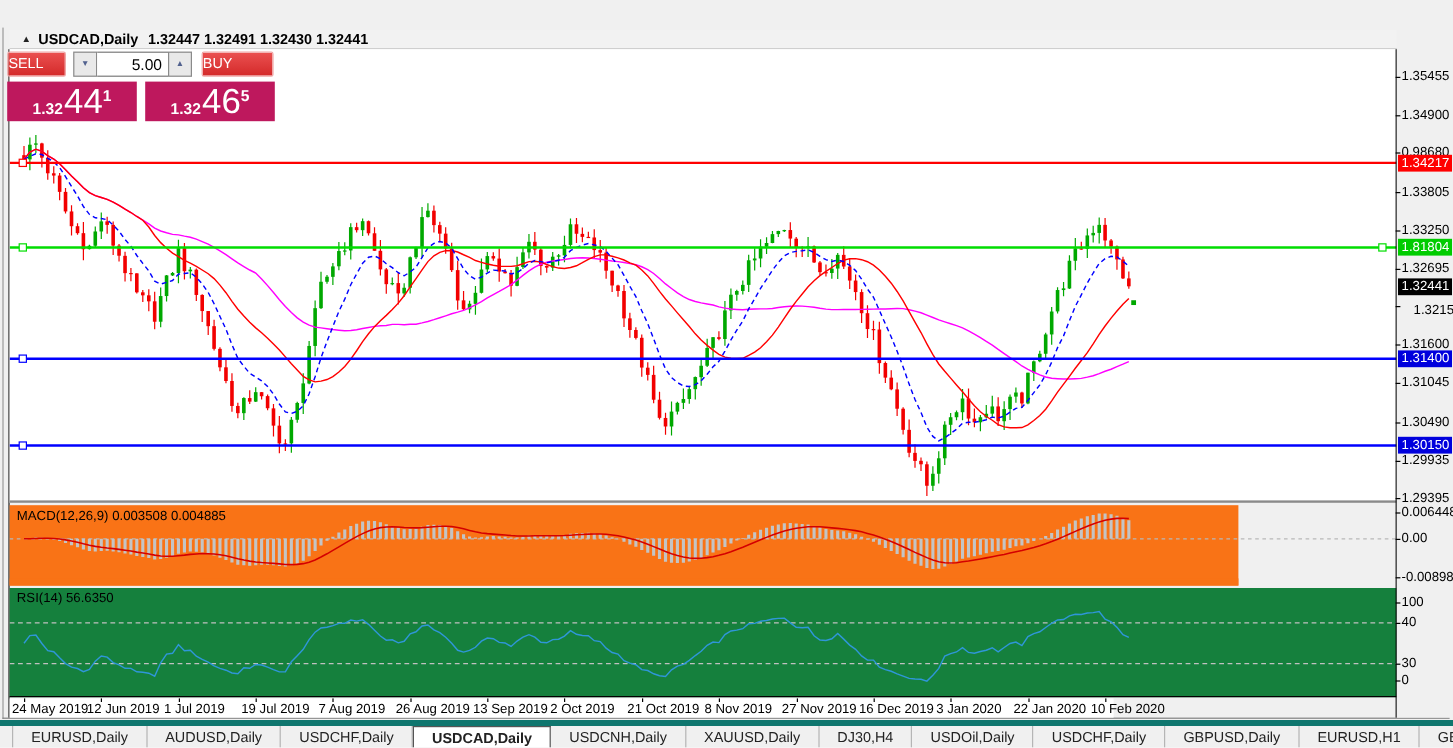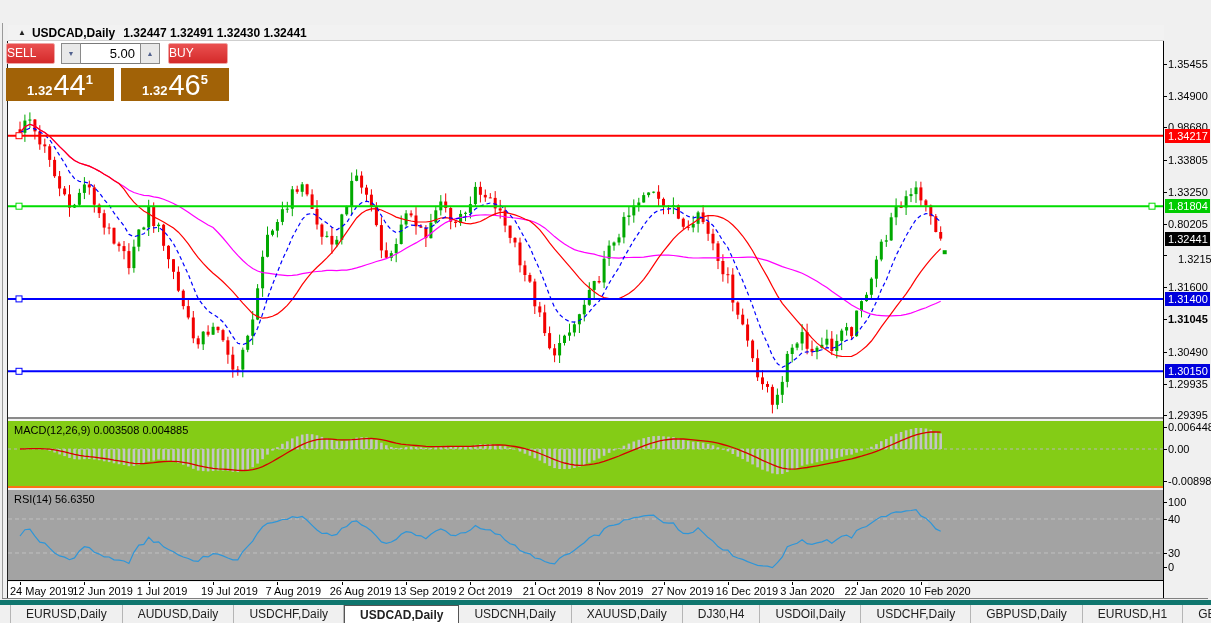--- a/index.html
+++ b/index.html
@@ -22,23 +22,23 @@
 
   #title-strip { position:absolute; left:8px; top:25px; width:1156px; height:16px;
     background:#f2f2f2; border-bottom:1px solid #cfcfcf; display:flex; align-items:center;
     font-size:12px; color:#000; }
   #collapse-icon { font-size:8px; margin:0 6px 0 10px; color:#222; }
   #title-symbol { font-weight:bold; margin-right:8px; }
   #title-ohlc { font-weight:bold; }
 
   #price-pane { position:absolute; left:8px; top:41px; width:1156px; height:378px; background:#fff;
     border-bottom:2px solid #8a8a8a; }
-  #macd-pane { position:absolute; left:8px; top:421px; width:1156px; height:67px; background:#84cc16;
-    border-bottom:2px solid #f97316; }
-  #rsi-pane { position:absolute; left:8px; top:490px; width:1156px; height:91px; background:#a3a3a3;
+  #macd-pane { position:absolute; left:8px; top:421px; width:1024px; height:67px; background:#f97316;
+    border-bottom:6px solid #f97316; }
+  #rsi-pane { position:absolute; left:8px; top:490px; width:1156px; height:91px; background:#15803d;
     border-bottom:1px solid #000;text-align:right; }
   .pane-label { position:absolute; left:6px; top:3px; font-size:11px; color:#000; z-index:5; }
   #price-pane svg, #macd-pane svg, #rsi-pane svg { position:absolute; left:0; top:0; }
 
   
   #axis-line { position:absolute; left:1163px; top:41px; width:1px; height:557px; background:#000; }
   #axis-col { position:absolute; left:1164px; top:41px; width:47px; height:557px; background:#f0f0f0; }
   .axis-tick { position:absolute; left:-1px; width:4px; height:1px; background:#000; }
   .axis-lbl { position:absolute; left:4px; height:14px; line-height:14px; font-size:11px; color:#000; white-space:nowrap; }
   .price-flag { position:absolute; left:1px; width:45px; height:14px; line-height:14px;
@@ -62,21 +62,21 @@
   #tp-row1 { display:flex; height:21px; }
   .tp-btn { width:49px; height:21px; background:linear-gradient(#ea5050,#d42a2a); border:1px solid #f0a6a6;
     color:#fff; font-size:12px; text-align:left; line-height:19px; border-radius:2px; cursor:default; }
   #buy-btn { width:60px; margin-left:8px; }
   .stepper { width:20px; height:21px; background:#e9e9e9; border:1px solid #8a8a8a; color:#51618e;
     font-size:7px; text-align:center; line-height:19px; cursor:default; }
   #vol-input { width:59px; height:21px; border:1px solid #7a7a7a; border-left:none; border-right:none;
     font-size:13px; text-align:right; padding-right:5px; font-family:"Liberation Sans",sans-serif; color:#000; }
   #stepper-down { margin-left:6px; }
   #tp-row2 { display:flex; margin-top:4px; }
-  .big-quote { width:108px; height:33px; background:#a16207; color:#fff; display:flex;
+  .big-quote { width:108px; height:33px; background:#be185d; color:#fff; display:flex;
     align-items:flex-end; justify-content:center; padding-bottom:2px; }
   #buy-quote { margin-left:7px; }
   .bq-prefix { font-size:13px; font-weight:bold; line-height:17px; margin-right:1px; }
   .bq-big { font-size:29px; line-height:27px; }
   .bq-sup { font-size:13px; font-weight:bold; line-height:13px; transform:translateY(-13px); }
 </style>
 </head>
 <body>
 
 <div id="app">
@@ -694,27 +694,27 @@
       <div class="axis-lbl" style="top: 16px;">1.35455</div>
       <div class="axis-tick" style="top: 55.146px;"></div>
       <div class="axis-lbl" style="top: 48.146px;">1.34900</div>
       <div class="axis-tick" style="top: 86.4233px;"></div>
       <div class="axis-lbl" style="top: 79.4233px;">0.98680</div>
       <div class="axis-tick" style="top: 118.569px;"></div>
       <div class="axis-lbl" style="top: 111.569px;">1.33805</div>
       <div class="axis-tick" style="top: 150.715px;"></div>
       <div class="axis-lbl" style="top: 143.715px;">1.33250</div>
       <div class="axis-tick" style="top: 182.861px;"></div>
-      <div class="axis-lbl" style="top: 175.861px;">0.80205</div>
+      <div class="axis-lbl" style="top: 175.861px;">1.32695</div>
       <div class="axis-tick" style="top: 214.139px;"></div>
       <div class="axis-lbl" style="top: 211px; margin-left: 10px;">1.32155</div>
       <div class="axis-tick" style="top: 246.285px;"></div>
       <div class="axis-lbl" style="top: 239.285px;">1.31600</div>
       <div class="axis-tick" style="top: 278.431px;"></div>
-      <div class="axis-lbl" style="top: 271.431px; font-weight: bold;">1.31045</div>
+      <div class="axis-lbl" style="top: 271.431px;">1.31045</div>
       <div class="axis-tick" style="top: 310.577px;"></div>
       <div class="axis-lbl" style="top: 303.577px;">1.30490</div>
       <div class="axis-tick" style="top: 342.723px;"></div>
       <div class="axis-lbl" style="top: 335.723px;">1.29935</div>
       <div class="axis-tick" style="top: 374px;"></div>
       <div class="axis-lbl" style="top: 367px;">1.29395</div>
       <div class="axis-tick" style="top: 386px;"></div>
       <div class="axis-lbl" style="top: 379px;">0.006448</div>
       <div class="axis-tick" style="top: 408px;"></div>
       <div class="axis-lbl" style="top: 401px;">0.00</div>

